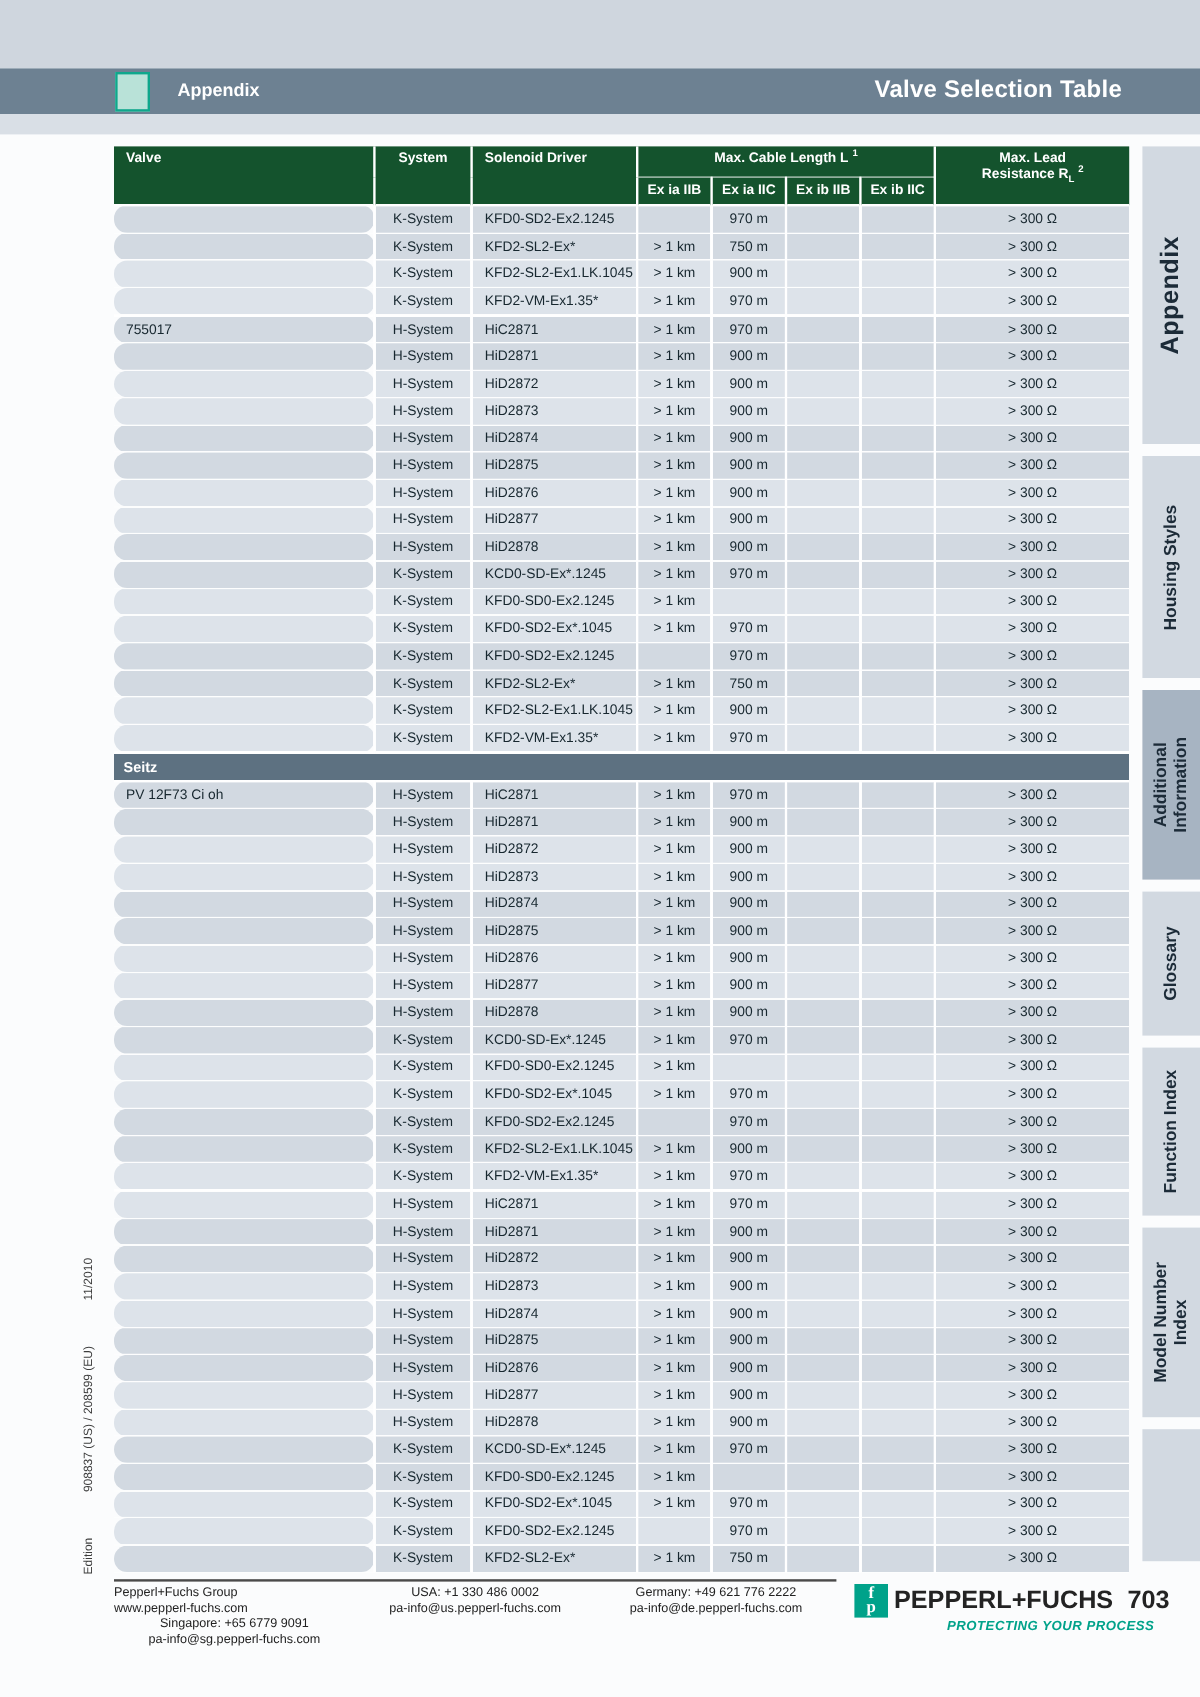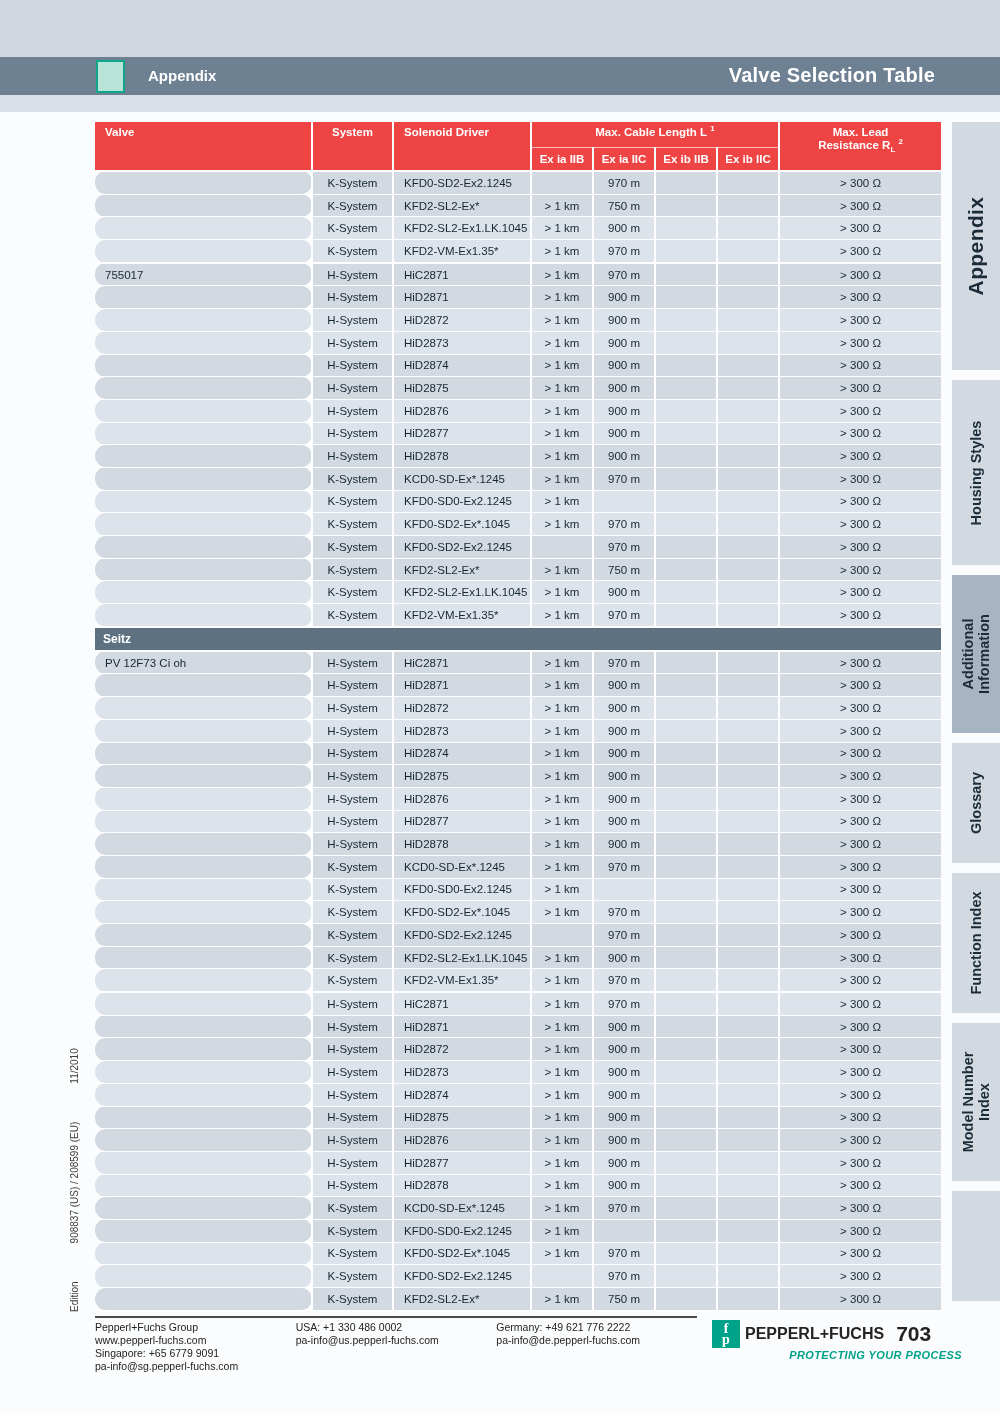--- a/index.html
+++ b/index.html
@@ -13,21 +13,21 @@
   .title-bar{position:absolute;left:0;top:57px;width:1000px;height:38px;background:#6d8192;}
   .title-icon{position:absolute;left:96px;top:3px;width:25px;height:29px;background:#b9e2d8;border:2px solid #0fa78c;}
   .title-section{position:absolute;left:148px;top:10px;color:#fff;font-weight:bold;font-size:15px;}
   .title-main{position:absolute;right:65px;top:7px;color:#fff;font-weight:bold;font-size:20px;letter-spacing:.2px;}
   .sub-strip{position:absolute;left:0;top:95px;width:1000px;height:17px;background:#d9dfe6;}
 
   
   .table-wrap{position:absolute;left:95px;top:122px;width:846px;}
   table{border-collapse:collapse;table-layout:fixed;width:846px;}
   thead th{
-    background:#ef4444;color:#fff;font-size:11.5px;font-weight:bold;
+    background:#14532d;color:#fff;font-size:11.5px;font-weight:bold;
     padding:0 6px;border-left:2px solid #fff;
   }
   thead th:first-child{border-left:none;}
   thead tr.h1 th{height:21px;vertical-align:top;padding-top:4px;}
   thead th.rowspan2{vertical-align:top;padding-top:4px;}
   thead th.v-center{vertical-align:middle;padding-top:0;text-align:center;line-height:13px;}
   thead th.left{text-align:left;padding-left:10px;}
   thead th.center{text-align:center;}
   thead th.cable{border-bottom:1px solid rgba(255,255,255,.65);}
   thead tr.h2 th{height:22px;vertical-align:middle;padding-top:0;}
@@ -76,31 +76,31 @@
     transform:rotate(-90deg);transform-origin:left top;
     display:flex;gap:38px;align-items:baseline;
     font-size:10px;color:#3c3c3c;white-space:nowrap;
   }
 
   
   .footer{position:absolute;left:95px;top:1314px;width:602px;color:#222;}
   .footer-top{display:flex;justify-content:space-between;font-size:10.5px;line-height:13px;}
   .footer-rule{border-top:2px solid #4a4a4a;margin-top:2px;margin-bottom:3px;}
   .footer-cols{display:grid;grid-template-columns:1fr 1fr 1fr;font-size:10.5px;line-height:13px;}
-  .footer-col{text-align:left;}
+  .footer-col{text-align:center;}
   .footer-col.first{text-align:left;}
 
   .logo{position:absolute;left:712px;top:1320px;width:250px;}
   .logo-row{display:flex;align-items:center;}
   .logo-mark{
     width:28px;height:28px;background:#00a28a;color:#fff;flex:0 0 28px;
     display:flex;flex-direction:column;align-items:center;justify-content:center;
     font-weight:bold;font-size:14px;line-height:11px;font-family:"Liberation Serif", serif;
   }
-  .logo-brand{font-size:16px;font-weight:bold;color:#232323;margin-left:5px;white-space:nowrap;}
+  .logo-brand{font-size:21px;font-weight:bold;color:#232323;margin-left:5px;white-space:nowrap;}
   .logo-page{font-size:21px;font-weight:bold;color:#232323;margin-left:12px;}
   .logo-tagline{
     font-size:11px;font-style:italic;font-weight:bold;color:#00a28a;
     margin-left:41px;margin-top:1px;letter-spacing:.4px;white-space:nowrap;text-align:right;
   }
 </style>
 </head>
 <body>
 
 <div class="top-band"></div>

